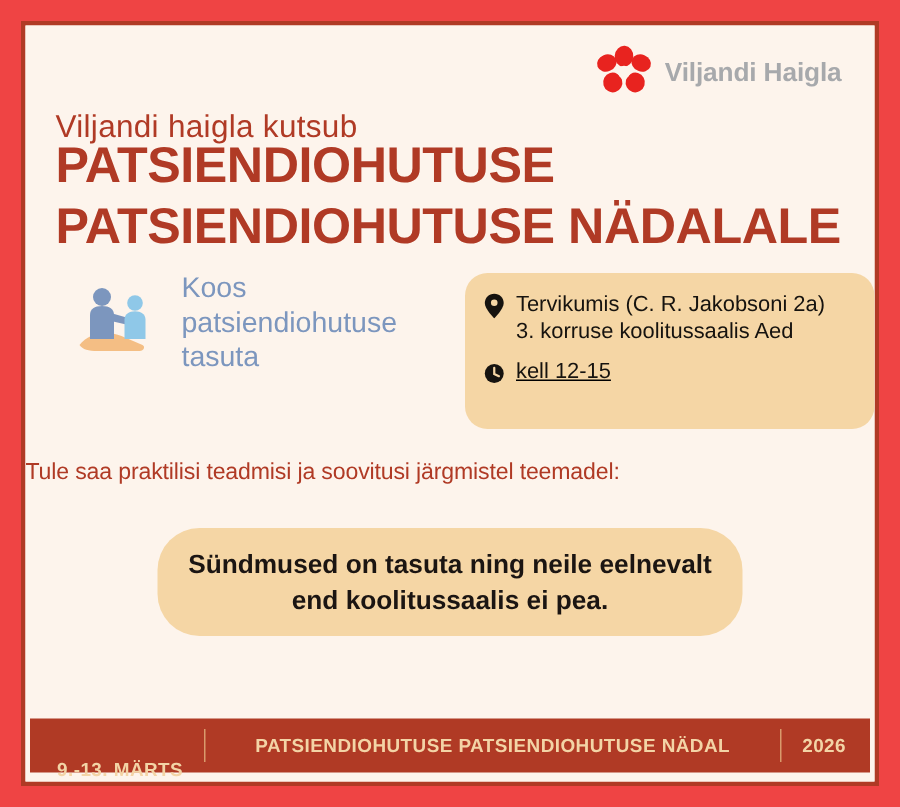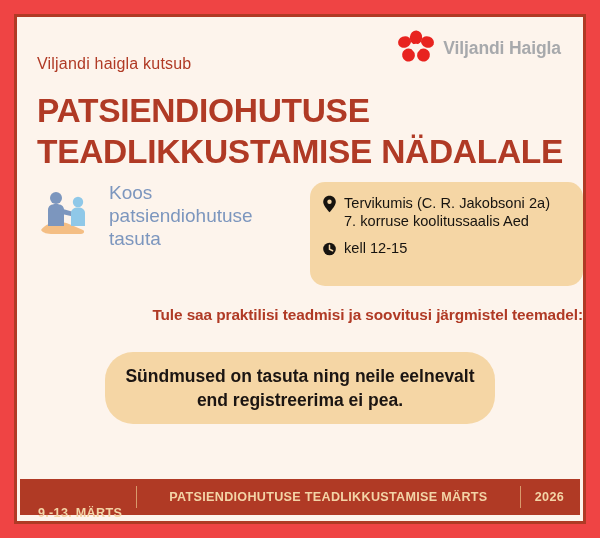--- a/index.html
+++ b/index.html
@@ -56,42 +56,42 @@
     font-weight: bold;
     color: #A7A9AC;
     letter-spacing: -0.1px;
     white-space: nowrap;
   }
 
   
   .kicker {
     position: absolute;
     left: 20px;
-    top: 38px;
-    font-size: 16px;
+    top: 56px;
+    font-size: 21px;
     color: #B03A25;
     letter-spacing: 0.2px;
   }
   .title {
     position: absolute;
     left: 20px;
     top: 74px;
     width: 528px;
     font-size: 33.5px;
     font-weight: bold;
     line-height: 1.22;
     color: #B03A25;
     letter-spacing: -0.3px;
   }
   .title span { display: block; }
 
   
   .campaign {
     position: absolute;
-    left: 22px;
+    left: 34px;
     top: 164px;
     display: flex;
     align-items: center;
     gap: 8px;
   }
   .campaign-mark { width: 62px; height: 60px; display: block; flex: none; }
   .campaign-text {
     font-size: 19px;
     line-height: 1.22;
     color: #7C96BE;
@@ -109,38 +109,38 @@
     box-sizing: border-box;
     background: #F5D6A5;
     border-radius: 15px;
   }
   .info-row {
     display: flex;
     align-items: flex-start;
     gap: 7px;
     margin-bottom: 9px;
   }
-  .info-row:last-child { margin-bottom: 16px; }
+  .info-row:last-child { margin-bottom: 16px; text-decoration: underline; }
   .info-icon { width: 15px; height: 18px; flex: none; margin-top: 1px; }
   .info-text {
     font-size: 14.6px;
     line-height: 1.25;
     color: #16130F;
   }
   .info-text span { display: block; }
 
   
   .prompt {
     position: absolute;
     left: 0;
     top: 289px;
     width: 566px;
-    text-align: right;
+    text-align: left;
     font-size: 15.4px;
-    font-weight: bold;
+    font-weight: normal;
     color: #B03A25;
     letter-spacing: -0.1px;
   }
 
   
   .notice {
     position: absolute;
     left: 88px;
     top: 335px;
     width: 390px;
@@ -216,21 +216,21 @@
           <ellipse cx="27.5" cy="26" rx="6.4" ry="6.6" transform="rotate(16 27.5 26)"></ellipse>
           <circle cx="20" cy="19" r="4.2" fill="#FDF4EC"></circle>
         </g>
       </svg>
       <div class="brand-name">Viljandi Haigla</div>
     </div>
 
     <div class="kicker">Viljandi haigla kutsub</div>
     <div class="title">
       <span>PATSIENDIOHUTUSE</span>
-      <span>TEADLIKKUSTAMISE NÄDALALE</span>
+      <span>PATSIENDIOHUTUSE NÄDALALE</span>
     </div>
 
     <div class="campaign">
       <svg class="campaign-mark" viewBox="0 0 62 60">
         <path d="M2 44 C8 36 20 34 30 38 L44 44 C46 45 45 48 42 48 L14 48 C8 48 4 47 2 44 Z" fill="#F4BE84"></path>
         <circle cx="17" cy="12" r="6" fill="#7C96BE"></circle>
         <path d="M9 24 C9 20 12 18 17 18 C22 18 25 20 25 24 L25 40 L9 40 Z" fill="#7C96BE"></path>
         <path d="M24 23 L38 27 L36 31 L23 28 Z" fill="#7C96BE"></path>
         <circle cx="39" cy="16" r="5.2" fill="#8FC8E8"></circle>
         <path d="M32 27 C32 23.5 35 21.5 39 21.5 C43 21.5 46 23.5 46 27 L46 40 L32 40 Z" fill="#8FC8E8"></path>
@@ -243,45 +243,45 @@
     </div>
 
     <div class="infocard">
       <div class="info-row">
         <svg class="info-icon" viewBox="0 0 15 18">
           <path d="M7.5 0.8 C3.9 0.8 1.2 3.5 1.2 7 C1.2 11 7.5 17.2 7.5 17.2 C7.5 17.2 13.8 11 13.8 7 C13.8 3.5 11.1 0.8 7.5 0.8 Z" fill="#16130F"></path>
           <circle cx="7.5" cy="6.8" r="2.2" fill="#F5D6A5"></circle>
         </svg>
         <div class="info-text">
           <span>Tervikumis (C. R. Jakobsoni 2a)</span>
-          <span>7. korruse koolitussaalis Aed</span>
+          <span>3. korruse koolitussaalis Aed</span>
         </div>
       </div>
       <div class="info-row">
         <svg class="info-icon" viewBox="0 0 15 18">
           <circle cx="7.5" cy="9" r="6.3" fill="#16130F"></circle>
           <path d="M7.5 5.2 L7.5 9.3 L10.6 10.8" stroke="#F5D6A5" stroke-width="1.5" fill="none" stroke-linecap="round"></path>
         </svg>
         <div class="info-text">
           <span>kell 12-15</span>
         </div>
       </div>
     </div>
 
     <div class="prompt">Tule saa praktilisi teadmisi ja soovitusi järgmistel teemadel:</div>
 
     <div class="notice">
       <div class="notice-text">
         <span>Sündmused on tasuta ning neile eelnevalt</span>
-        <span>end registreerima ei pea.</span>
+        <span>end koolitussaalis ei pea.</span>
       </div>
     </div>
 
     <div class="footer">
       <div class="f-date">9.-13. MÄRTS</div>
       <div class="f-div"></div>
-      <div class="f-main">PATSIENDIOHUTUSE TEADLIKKUSTAMISE MÄRTS</div>
+      <div class="f-main">PATSIENDIOHUTUSE PATSIENDIOHUTUSE NÄDAL</div>
       <div class="f-div"></div>
       <div class="f-year">2026</div>
     </div>
 
   </div>
 </div>
 
 </body></html>

